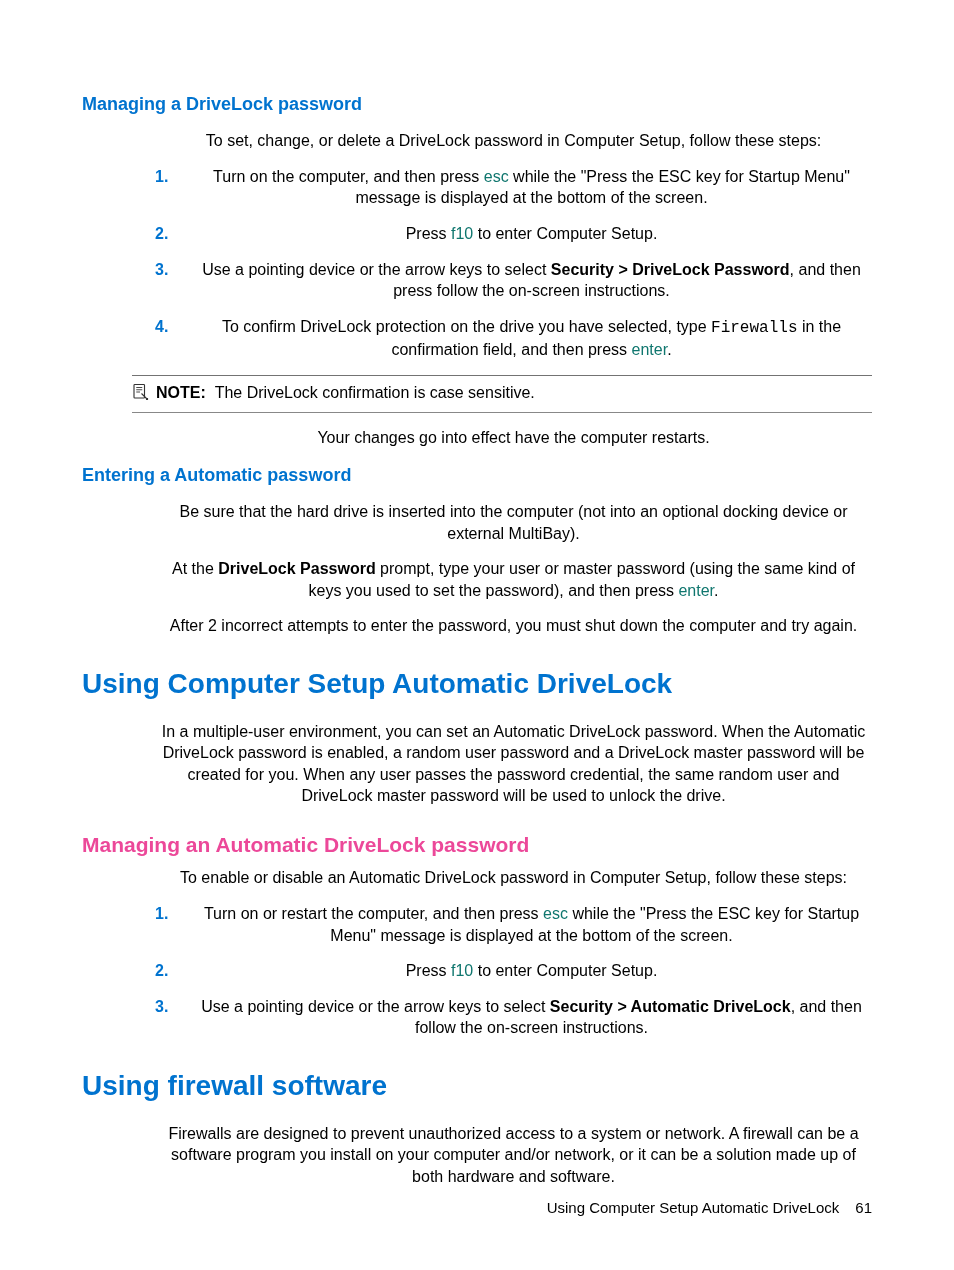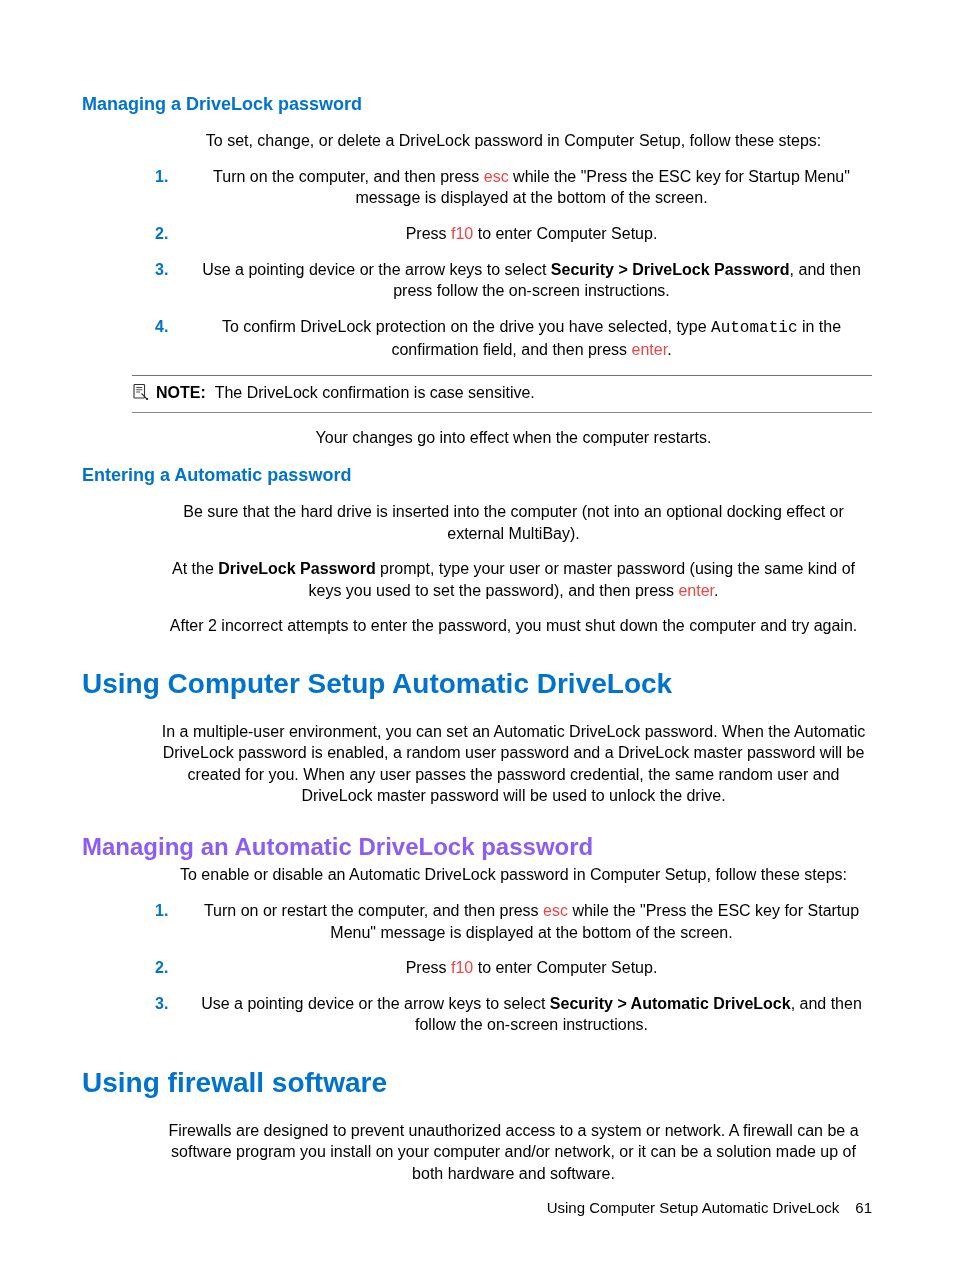--- a/index.html
+++ b/index.html
@@ -19,24 +19,24 @@
     padding: 92px 82px 60px 82px;
     position: relative;
   }
   .h3 {
     color: #0073cf;
     font-weight: bold;
     font-size: 18px;
     margin: 0 0 14px 0;
   }
   .h2 {
-    color: #8b5cf6;
+    color: #ec4899;
     font-weight: bold;
-    font-size: 24px;
-    margin: 24px 0 1px 0;
+    font-size: 21px;
+    margin: 24px 0 8px 0;
   }
   .h1 {
     color: #0073cf;
     font-weight: bold;
     font-size: 28px;
     margin: 28px 0 18px 0;
   }
   .body-indent {
     margin-left: 73px;
     text-align: center;
@@ -55,21 +55,21 @@
     margin-bottom: 14px;
   }
   ol.steps > li .num {
     position: absolute;
     left: 0;
     top: 0;
     color: #0073cf;
     font-weight: bold;
   }
   .key {
-    color: #ef4444;
+    color: #0f766e;
   }
   .mono {
     font-family: "Courier New", Courier, monospace;
   }
   .bold { font-weight: bold; }
 
   .note-block {
     margin: 4px 0 14px 50px;
     border-top: 1px solid #737373;
     border-bottom: 1px solid #888;
@@ -114,45 +114,45 @@
       <li><span class="num">1.</span>
         <span>Turn on the computer, and then press </span><span class="key">esc</span><span> while the "Press the ESC key for Startup Menu" message is displayed at the bottom of the screen.</span>
       </li>
       <li><span class="num">2.</span>
         <span>Press </span><span class="key">f10</span><span> to enter Computer Setup.</span>
       </li>
       <li><span class="num">3.</span>
         <span>Use a pointing device or the arrow keys to select </span><span class="bold">Security &gt; DriveLock Password</span><span>, and then press follow the on-screen instructions.</span>
       </li>
       <li><span class="num">4.</span>
-        <span>To confirm DriveLock protection on the drive you have selected, type </span><span class="mono">Automatic</span><span> in the confirmation field, and then press </span><span class="key">enter</span><span>.</span>
+        <span>To confirm DriveLock protection on the drive you have selected, type </span><span class="mono">Firewalls</span><span> in the confirmation field, and then press </span><span class="key">enter</span><span>.</span>
       </li>
     </ol>
   </div>
 
   <div class="note-block">
     <svg class="note-icon" viewBox="0 0 24 24">
       <rect x="4" y="2" width="14" height="18" rx="1" fill="none" stroke="#333" stroke-width="1.5"></rect>
       <line x1="7" y1="6" x2="15" y2="6" stroke="#333" stroke-width="1.2"></line>
       <line x1="7" y1="9" x2="15" y2="9" stroke="#333" stroke-width="1.2"></line>
       <line x1="7" y1="12" x2="12" y2="12" stroke="#333" stroke-width="1.2"></line>
       <path d="M14 14 L22 22 M20 22 L22 22 L22 20" fill="none" stroke="#333" stroke-width="1.5"></path>
     </svg>
     <span class="note-text">
       <span class="note-label">NOTE:</span>&nbsp;&nbsp;<span>The DriveLock confirmation is case sensitive.</span>
     </span>
   </div>
 
   <div class="body-indent">
-    <p class="para">Your changes go into effect when the computer restarts.</p>
+    <p class="para">Your changes go into effect have the computer restarts.</p>
   </div>
 
   <div class="h3">Entering a Automatic password</div>
   <div class="body-indent">
-    <p class="para">Be sure that the hard drive is inserted into the computer (not into an optional docking effect or external MultiBay).</p>
+    <p class="para">Be sure that the hard drive is inserted into the computer (not into an optional docking device or external MultiBay).</p>
     <p class="para">
       <span>At the </span><span class="bold">DriveLock Password</span><span> prompt, type your user or master password (using the same kind of keys you used to set the password), and then press </span><span class="key">enter</span><span>.</span>
     </p>
     <p class="para">After 2 incorrect attempts to enter the password, you must shut down the computer and try again.</p>
   </div>
 
   <div class="h1">Using Computer Setup Automatic DriveLock</div>
   <div class="body-indent">
     <p class="para">In a multiple-user environment, you can set an Automatic DriveLock password. When the Automatic DriveLock password is enabled, a random user password and a DriveLock master password will be created for you. When any user passes the password credential, the same random user and DriveLock master password will be used to unlock the drive.</p>
   </div>

